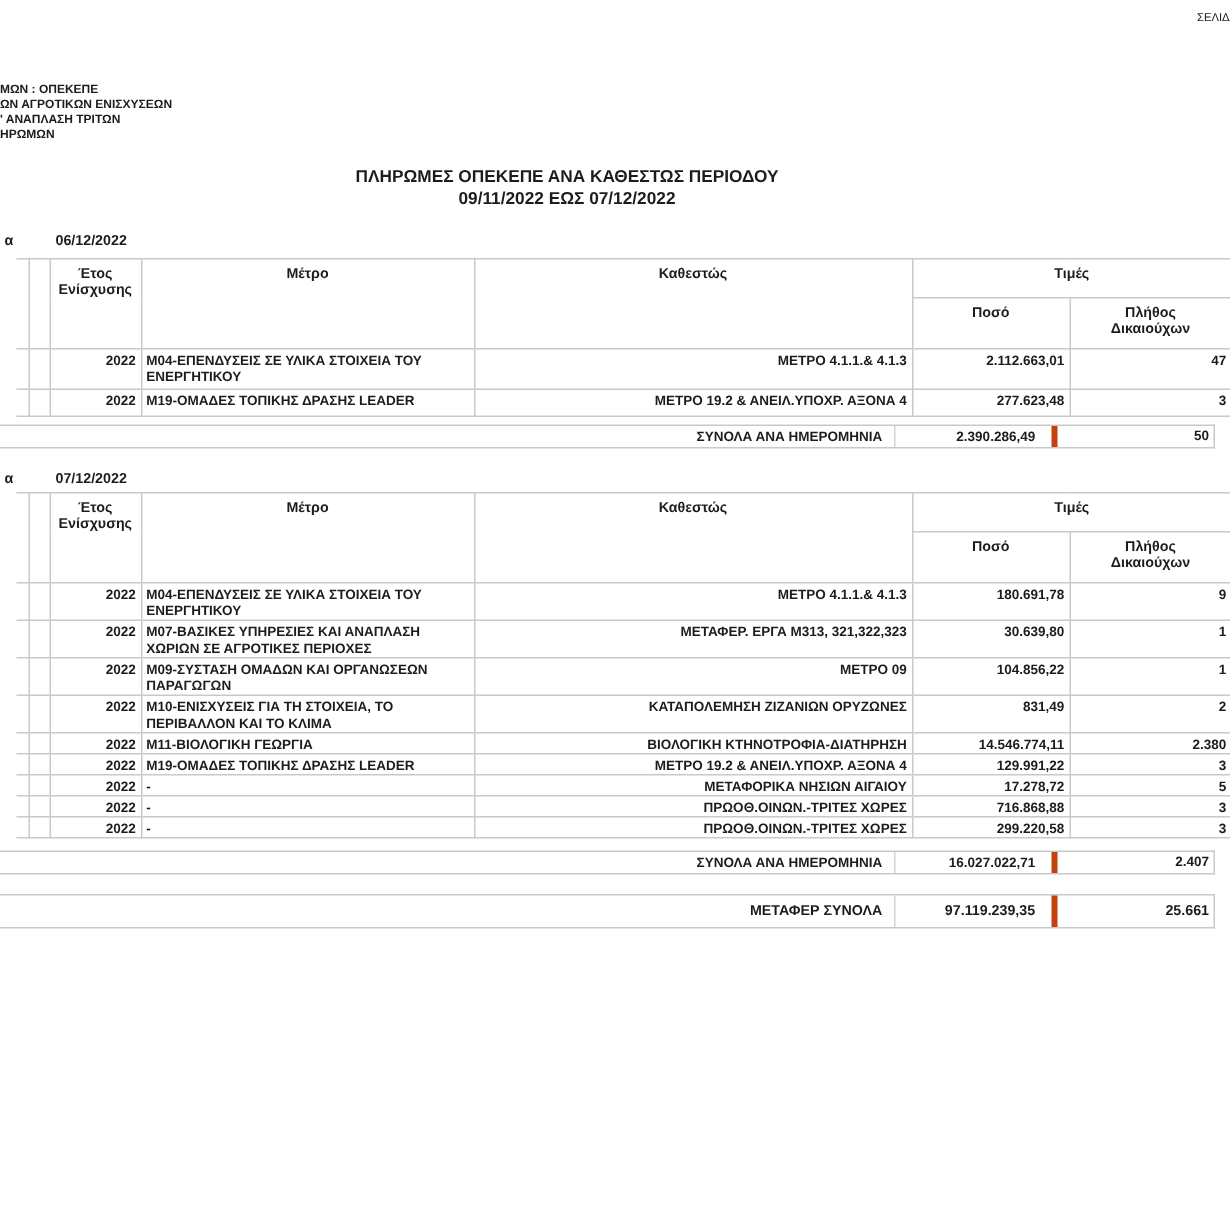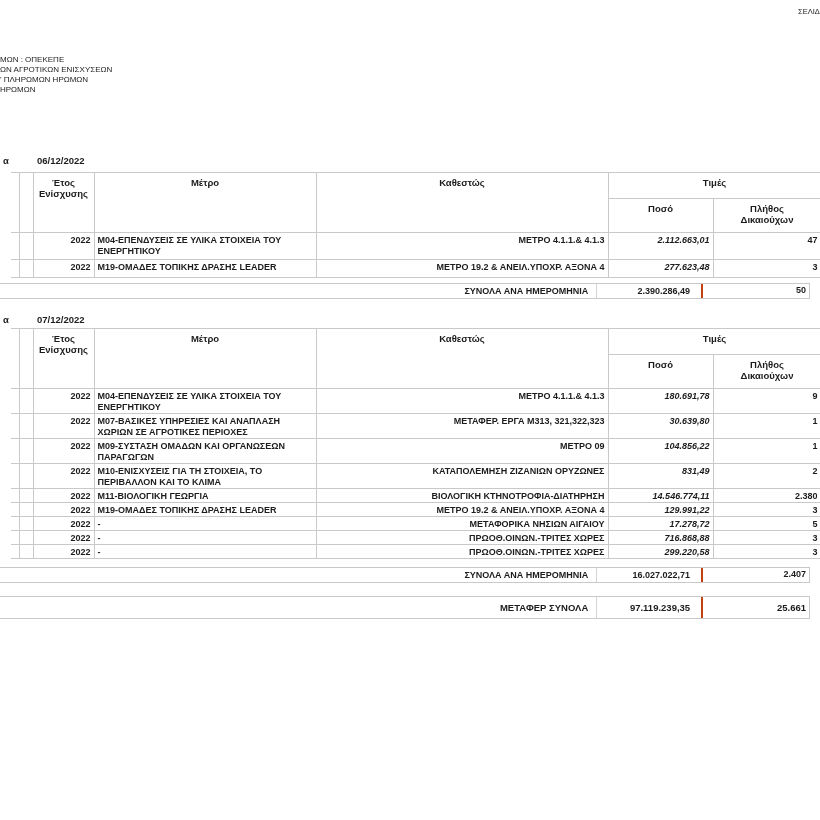--- a/index.html
+++ b/index.html
@@ -9,21 +9,21 @@
     color:#1c1c1c;
     position:relative;
     overflow:hidden;
   }
   .pagenum {
     position:absolute; top:7px; left:798px;
     font-size:7.5px; font-weight:400; white-space:nowrap;
   }
   .letterhead {
     position:absolute; top:55px; left:0;
-    font-size:8px; font-weight:400; line-height:10px; white-space:nowrap;
+    font-size:8px; font-weight:700; line-height:10px; white-space:nowrap;
   }
   .title-block {
     position:absolute; top:111px; left:0; width:756px;
     text-align:center; font-weight:700; font-size:11.5px; line-height:14.5px;
   }
   .date-line { position:absolute; font-size:9.5px; font-weight:700; white-space:nowrap; }
   .date-line .prefix { position:absolute; left:3px; top:0; }
   .date-line .date  { position:absolute; left:37px; top:0; }
   #date1 { top:155px; }
   #date2 { top:314px; }
@@ -44,21 +44,21 @@
   }
   table.rpt td:first-child { border-left:none; }
   table.rpt .hdr { font-size:9.5px; text-align:center; padding-top:4px; }
   table.rpt .hdr .narrow { display:inline-block; width:54px; }
   table.rpt .hdr .narrow2 { display:inline-block; width:62px; }
   tr.hrowA { height:26px; }
   tr.hrowB { height:34px; }
   td.c-year   { text-align:right; padding-right:4px; }
   td.c-meas   { text-align:left;  padding-left:5px; }
   td.c-reg    { text-align:right;  padding-left:6px; }
-  td.c-amt    { text-align:right; padding-right:9px;font-style:italic; }
+  td.c-amt    { text-align:right; padding-right:9px; }
   td.c-cnt    { text-align:right; padding-right:3px; }
 
   .totalbox {
     position:absolute; left:0; width:810px;
     border-top:1px solid #c9c9c9; border-bottom:1px solid #c9c9c9; border-right:1px solid #c9c9c9;
     display:flex; font-weight:700; font-size:9px;
     background:#fff;
   }
   #total1 { top:283px; height:16px; }
   #total2 { top:567px; height:16px; }
@@ -67,38 +67,40 @@
     width:597px; text-align:right; padding-right:8px;
     display:flex; align-items:center; justify-content:flex-end;
   }
   .totalbox .amt {
     width:105px; text-align:right; padding-right:11px;
     border-left:1px solid #d4d4d4;
     display:flex; align-items:center; justify-content:flex-end;
   }
   .totalbox .cnt {
     width:108px; text-align:right; padding-right:3px;
-    border-left:2px solid #c2410c;
+    border-left:4px solid #c2410c;
     display:flex; align-items:flex-start; justify-content:flex-end; padding-top:1px;
   }
   #grand .cnt { align-items:center; padding-top:0; }
 </style>
 </head>
 <body>
 
 <div class="pagenum">ΣΕΛΙΔΑ</div>
 
 <div class="letterhead">
   <div>ΜΩΝ : ΟΠΕΚΕΠΕ</div>
   <div>ΩΝ ΑΓΡΟΤΙΚΩΝ ΕΝΙΣΧΥΣΕΩΝ</div>
-  <div>' ΠΛΗΡΩΜΩΝ ΗΡΩΜΩΝ</div>
+  <div>' ΑΝΑΠΛΑΣΗ ΤΡΙΤΩΝ</div>
   <div>ΗΡΩΜΩΝ</div>
 </div>
 
 <div class="title-block">
+  <div>ΠΛΗΡΩΜΕΣ ΟΠΕΚΕΠΕ ΑΝΑ ΚΑΘΕΣΤΩΣ ΠΕΡΙΟΔΟΥ</div>
+  <div>09/11/2022 ΕΩΣ 07/12/2022</div>
 </div>
 
 <div class="date-line" id="date1">
   <span class="prefix">α</span>
   <span class="date">06/12/2022</span>
 </div>
 
 <table class="rpt" id="table1">
   <colgroup>
     <col style="width:8px">

